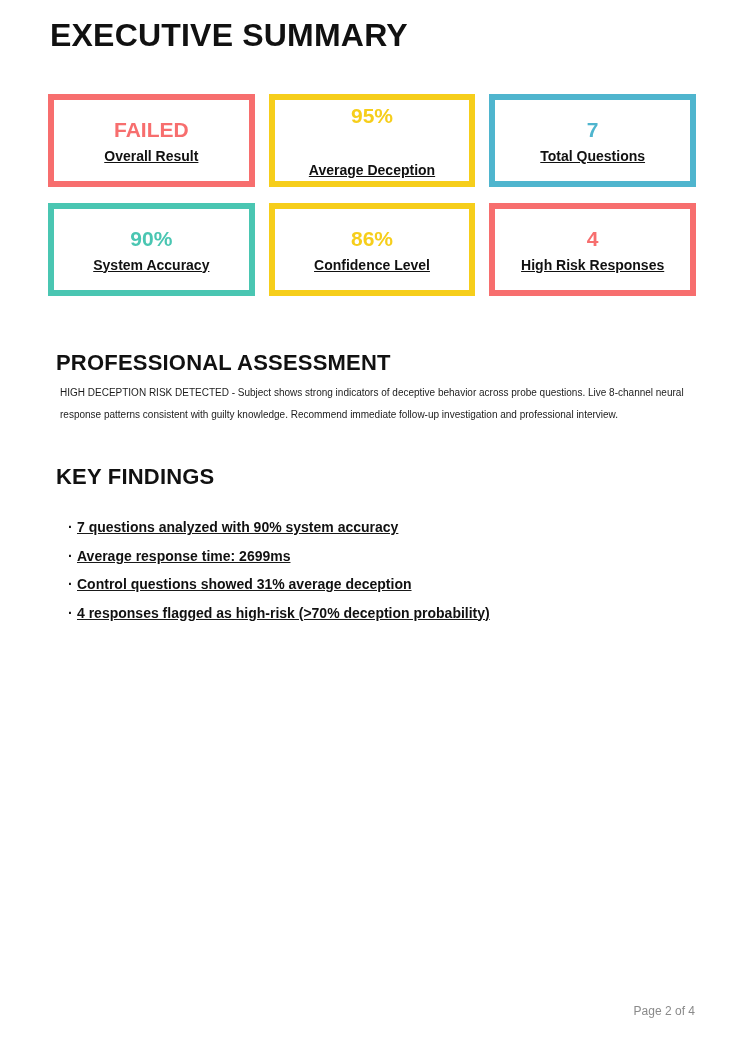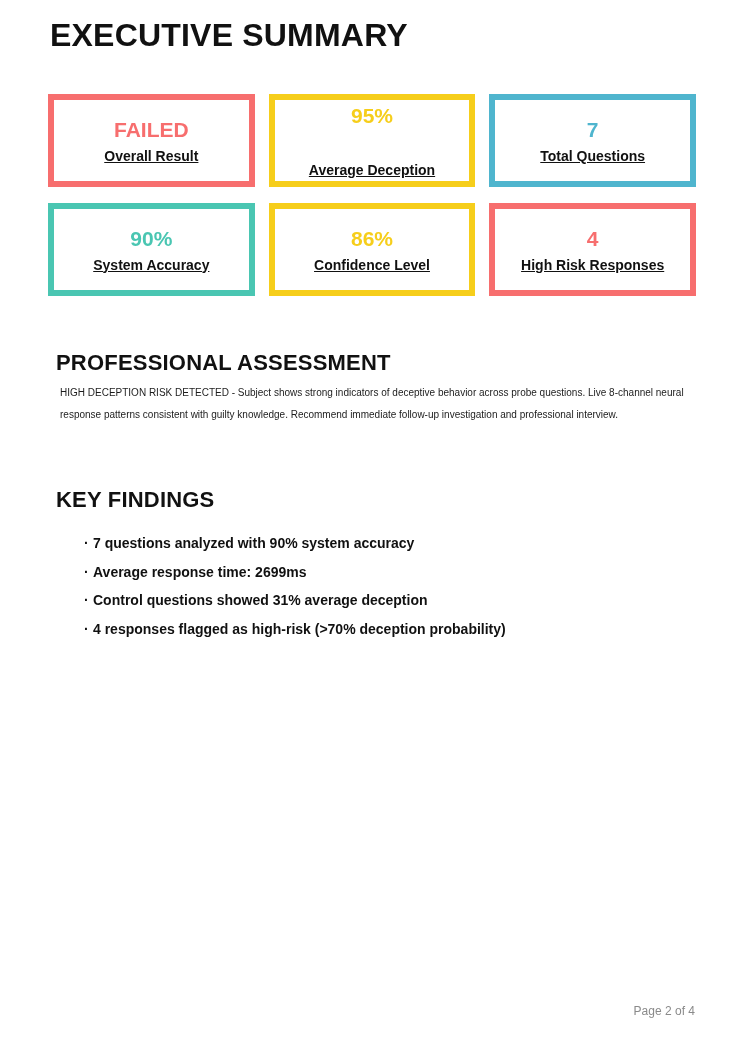--- a/index.html
+++ b/index.html
@@ -65,41 +65,42 @@
   .section-heading {
     position: absolute;
     left: 50px;
     margin: 6px;
     font-size: 22px;
     font-weight: bold;
     color: #111111;
     letter-spacing: 0.2px;
   }
   .section-heading.assessment { top: 344px; }
-  .section-heading.findings   { top: 481px; }
+  .section-heading.findings   { top: 458px; }
 
   .assessment-body {
     position: absolute;
     top: 382px;
     left: 60px;
     width: 644px;
     margin: 0;
     font-size: 10px;
     line-height: 21.7px;
     color: #1c1c1c;
   }
 
   .findings-list {
     position: absolute;
     top: 513px;
     left: 50px;
     width: 640px;
-    margin: 16px;
+    margin: 0;
     padding: 0 0 0 18px;
     list-style: none;
+    text-decoration: underline;
   }
 
   .finding-item {
     font-size: 14px;
     font-weight: bold;
     line-height: 28.5px;
     color: #111111;
     white-space: nowrap;
   }
 

